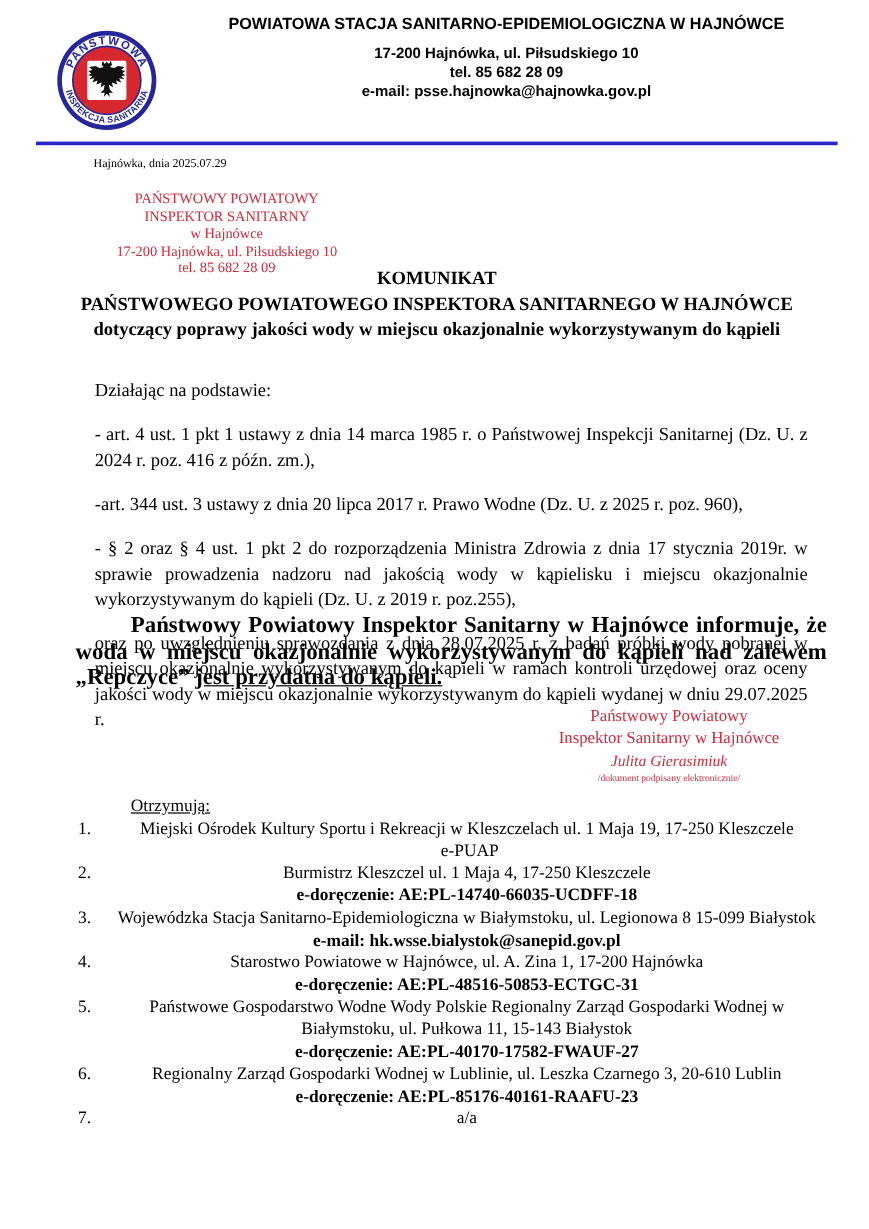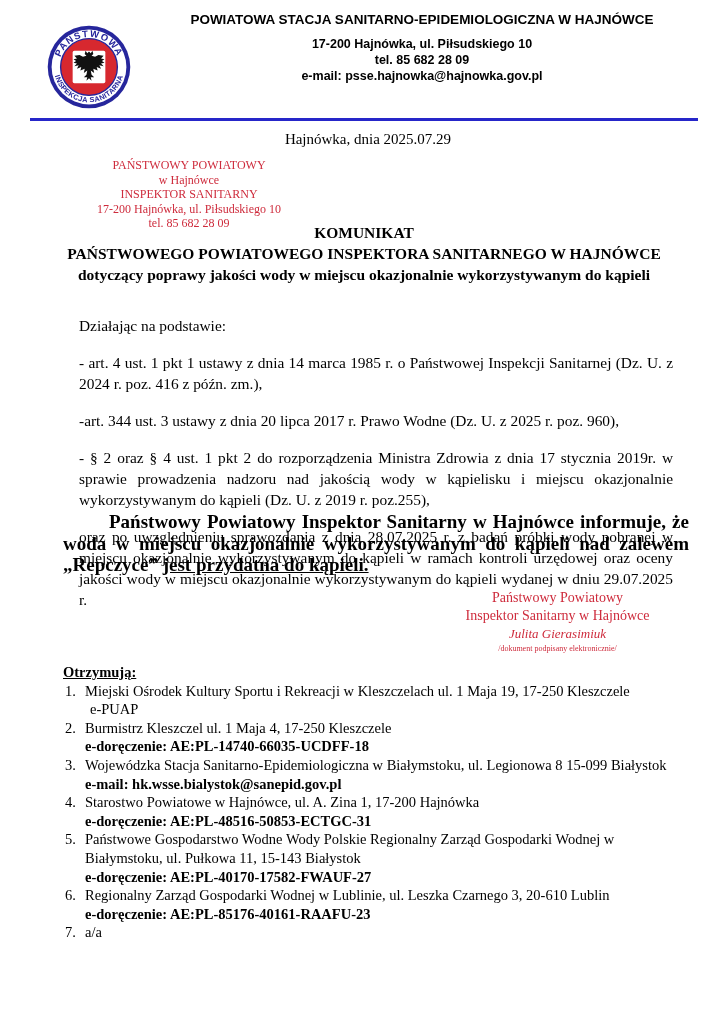--- a/index.html
+++ b/index.html
@@ -16,21 +16,21 @@
 
   .lh-text {
     position:absolute; left:152px; top:12px; width:540px; text-align:center;
     font-family:"Liberation Sans", sans-serif; font-weight:bold;
   }
   .lh-org { font-size:13.5px; margin-bottom:9px; }
   .lh-line { font-size:12.5px; line-height:16px; }
 
   .rule { position:absolute; left:30px; top:118px; width:668px; height:3px; background:#2626C9; }
 
-  .date { position:absolute; left:55px; top:131px; width:626px; text-align:center; font-size:15px; }
+  .date { position:absolute; left:78px; top:131px; width:626px; text-align:left; font-size:10px; }
 
   .sender {
     position:absolute; left:64px; top:158px; width:250px; text-align:center;
     color:#CE2B3C; font-size:12px; line-height:14.5px;
   }
 
   .title { position:absolute; left:40px; top:222px; width:648px; text-align:center; font-weight:bold; font-size:15.5px; line-height:21px; }
 
   .body-text { position:absolute; left:63px; top:299px; width:626px; }
   .body-text p { margin:16px; text-align:justify; font-size:15.4px; line-height:21px; }
@@ -40,24 +40,24 @@
     font-weight:bold; font-size:19px; line-height:21.5px; text-align:justify; text-indent:46px;
   }
   .statement .ul { text-decoration:underline; }
 
   .signature { position:absolute; left:415px; top:589px; width:285px; text-align:center; color:#CE2B3C; }
   .sig-line { font-size:14px; line-height:18px; }
   .sig-name { font-size:13px; line-height:18px; font-style:italic; }
   .sig-note { font-size:8px; line-height:12px; }
 
   .recipients { position:absolute; left:63px; top:663px; width:630px; font-size:14.5px; line-height:18.6px; }
-  .rec-heading { font-weight:bold; text-decoration:underline; }
+  .rec-heading { font-weight:normal; text-decoration:underline;margin-left:46px; }
   .rec-item { display:flex; }
   .rec-num { width:22px; flex:0 0 22px; padding-left:2px; box-sizing:border-box; }
-  .rec-lines { flex:1; }
+  .rec-lines { flex:1;text-align:center; }
   .rec-sub:empty { display:none; }
   .rec-sub-bold { font-weight:bold; }
   .rec-sub-plain { padding-left:5px; }
 </style>
 </head>
 <body>
 
 <div class="page">
 
   <div class="logo">
@@ -84,22 +84,22 @@
     <div class="lh-line">tel. 85 682 28 09</div>
     <div class="lh-line">e-mail: psse.hajnowka@hajnowka.gov.pl</div>
   </div>
 
   <div class="rule"></div>
 
   <div class="date">Hajnówka, dnia 2025.07.29</div>
 
   <div class="sender">
     <div>PAŃSTWOWY POWIATOWY</div>
+    <div>INSPEKTOR SANITARNY</div>
     <div>w Hajnówce</div>
-    <div>INSPEKTOR SANITARNY</div>
     <div>17-200 Hajnówka, ul. Piłsudskiego 10</div>
     <div>tel. 85 682 28 09</div>
   </div>
 
   <div class="title">
     <div>KOMUNIKAT</div>
     <div>PAŃSTWOWEGO POWIATOWEGO INSPEKTORA SANITARNEGO W HAJNÓWCE</div>
     <div>dotyczący poprawy jakości wody w miejscu okazjonalnie wykorzystywanym do kąpieli</div>
   </div>
 

